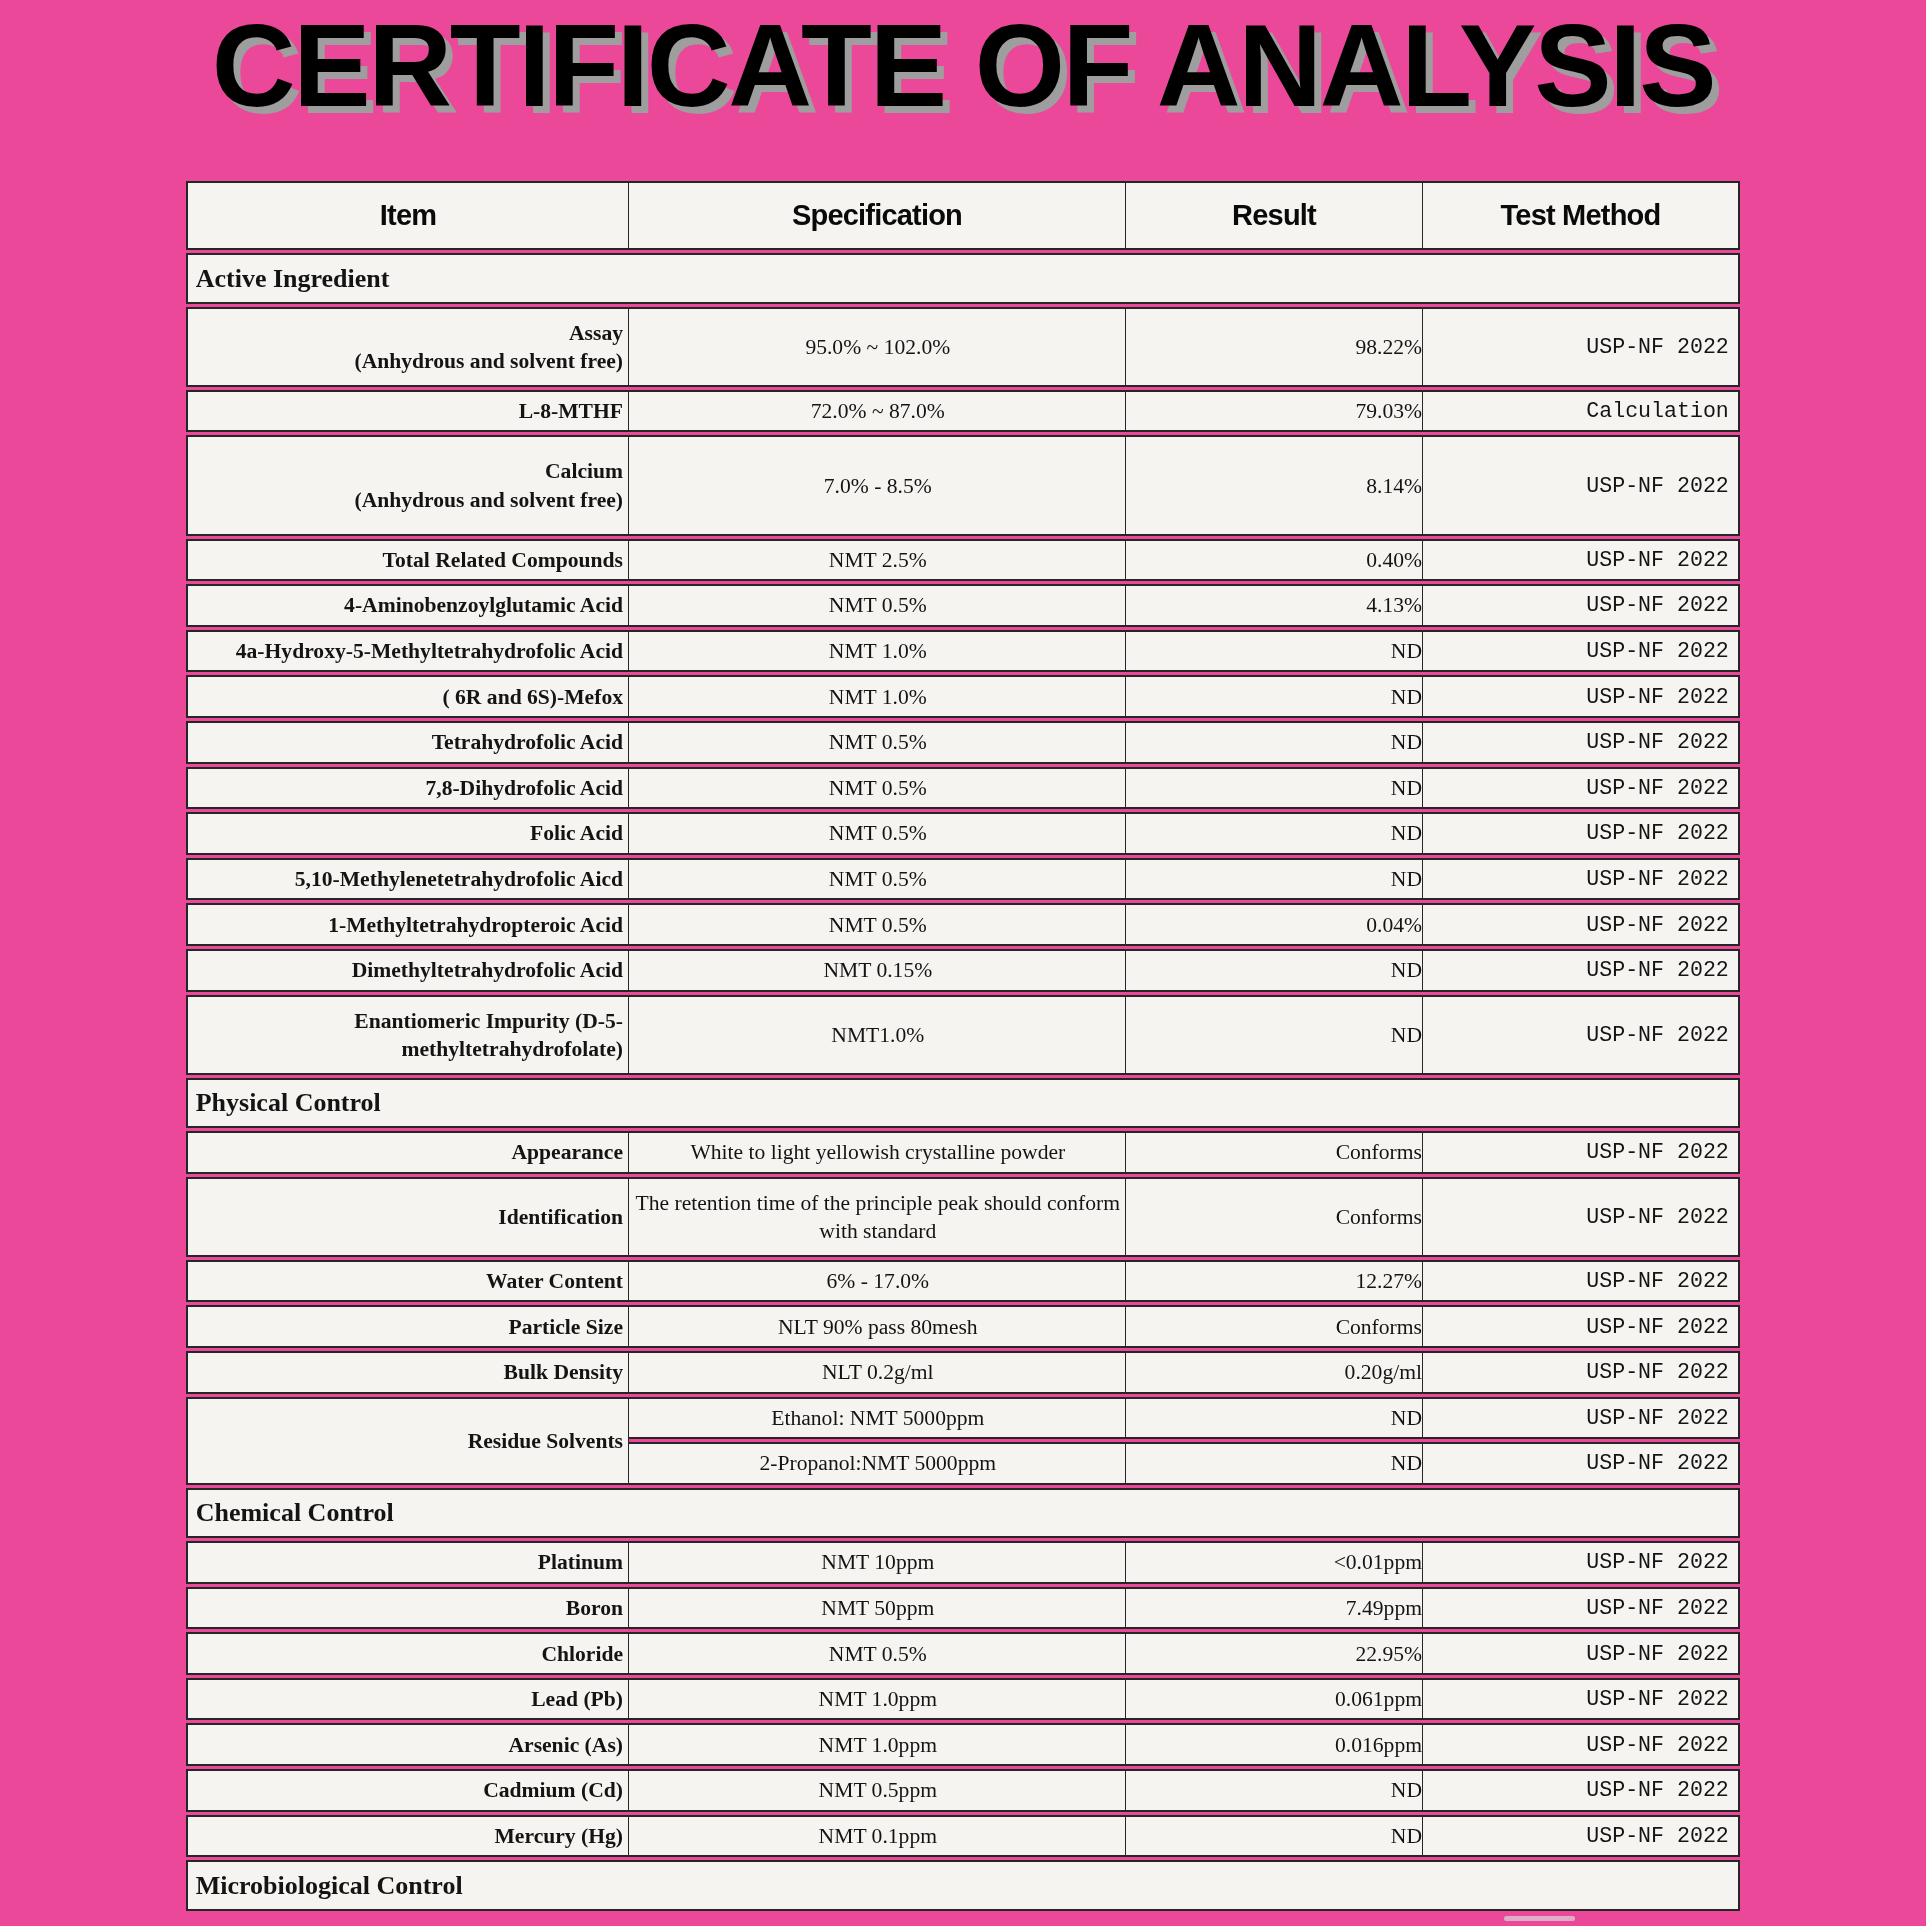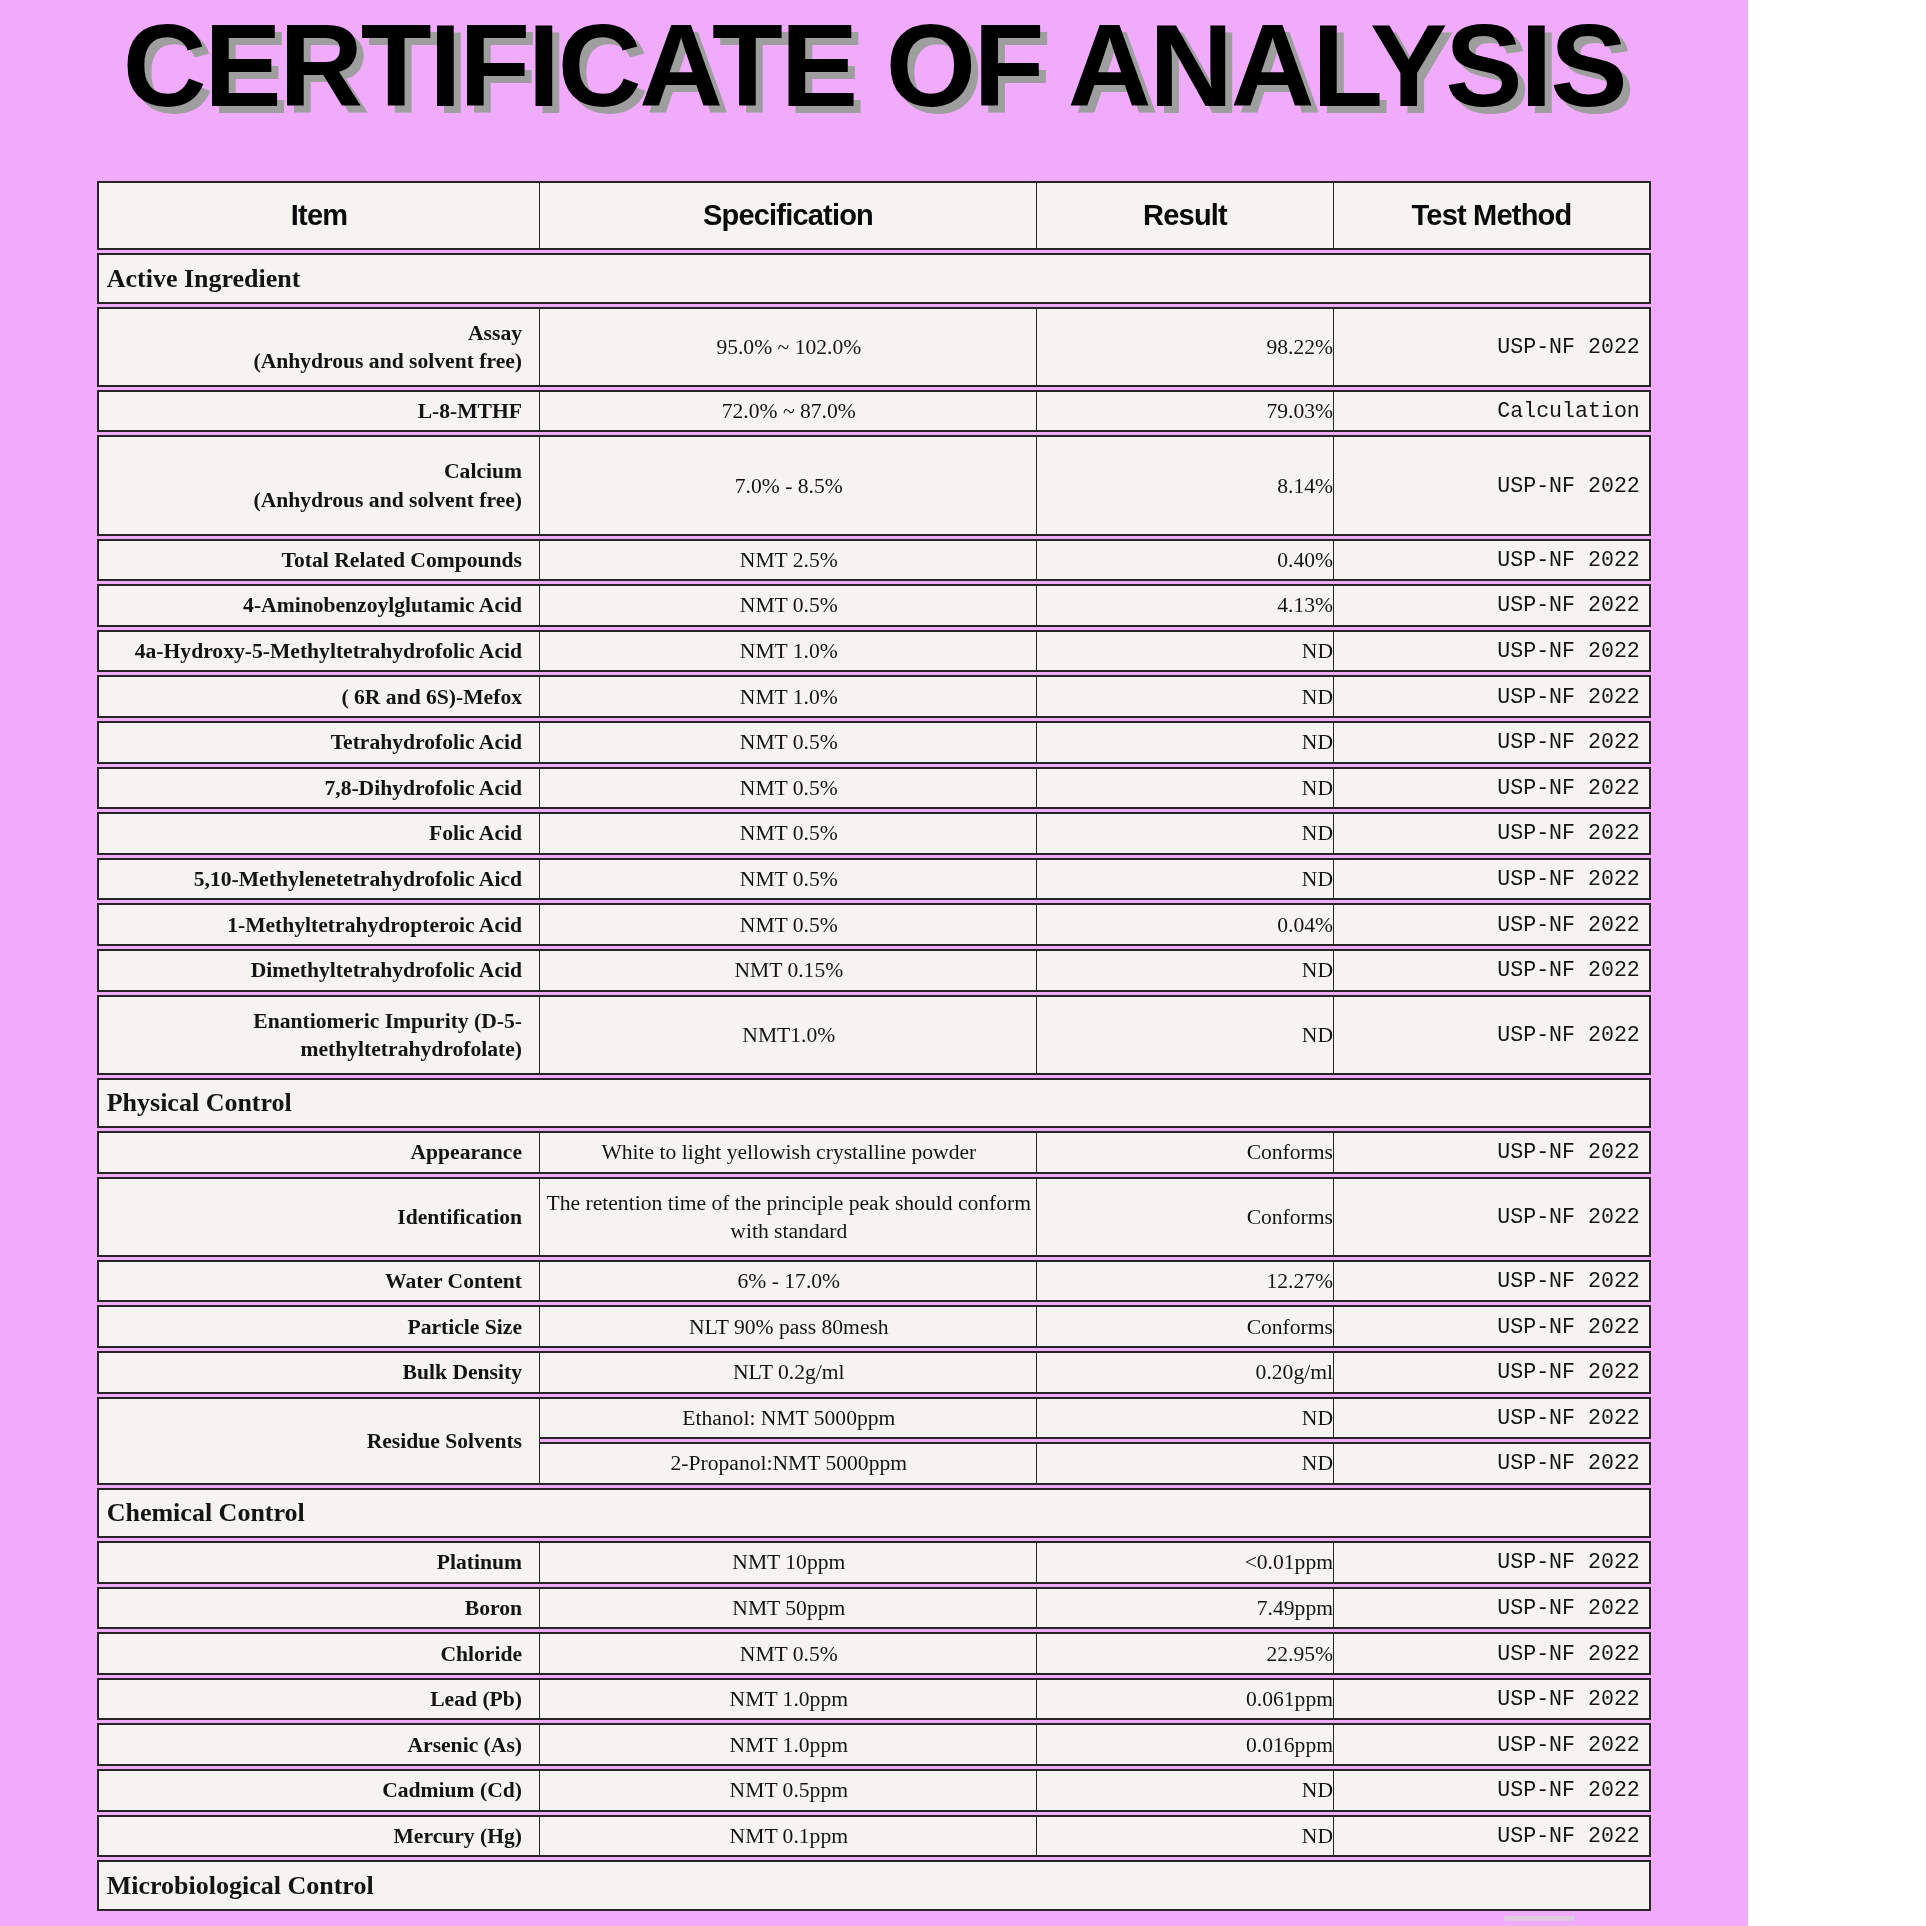--- a/index.html
+++ b/index.html
@@ -1,20 +1,20 @@
 <!DOCTYPE html>
 <html style="font-size:12.3px"><head>
 <meta charset="utf-8">
 <style>
   html, body { margin: 0; padding: 0; background: #ffffff; }
   .page {
     position: relative;
-    width: 1748px;
+    width: 1926px;
     height: 1926px;
-    background: #f0abfc;
+    background: #ec4899;
     overflow: hidden;
     font-family: "Liberation Serif", serif;
     color: #141414;
   }
   .title {
     margin: 7.7px 0 0 0;
     text-align: center;
     font-family: "Liberation Sans", sans-serif;
     font-weight: 700;
     font-size: 116px;
@@ -50,21 +50,21 @@
     font-size: 29px;
     letter-spacing: -0.8px;
     text-align: center;
     color: #0a0a0a;
     padding: 14px 13px;
   }
   .coa td.c-item {
     font-weight: 700;
     text-align: right;
     white-space: pre-line;
-    padding-right: 17px;
+    padding-right: 5px;
   }
   .coa td.c-spec   { text-align: center; padding-right: 4.6px; }
   .coa td.c-result { text-align: right; padding-right: 0; }
   .coa td.c-method { text-align: right; padding-right: 9.2px; font-family: Liberation Mono, monospace; }
   .coa td.section-cell {
     font-weight: 700;
     font-size: 26px;
     text-align: left;
     padding: 6.2px 7.7px;
     height: 37px;

